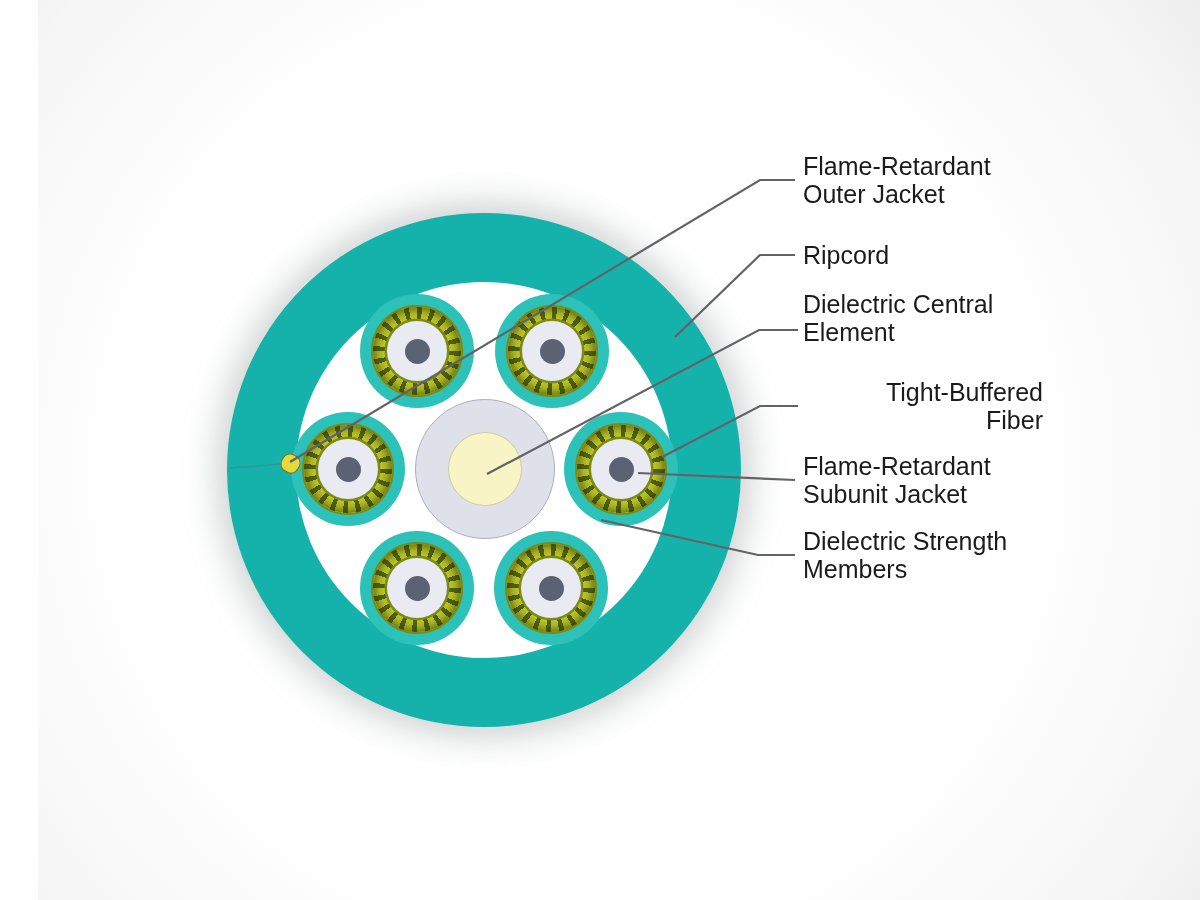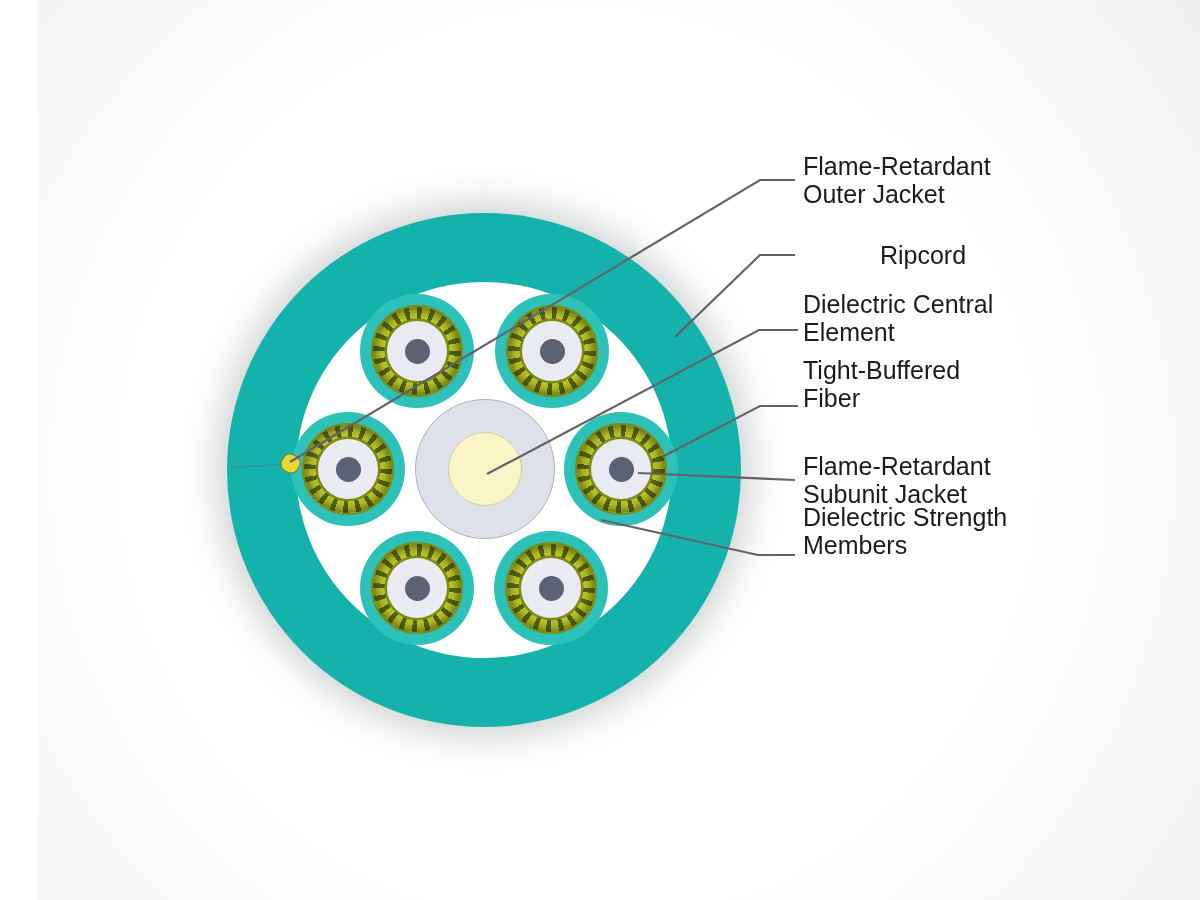--- a/index.html
+++ b/index.html
@@ -102,25 +102,25 @@
   svg.lines line.seam{stroke:rgba(100,100,100,0.35);stroke-width:1.5;}
   
   .label{
     position:absolute;left:765px;z-index:6;
     color:var(--c-label_text);
     font-size:25px;line-height:28px;
     white-space:pre-line;
     width:240px;
   }
   .lb-1{top:152px;}
-  .lb-2{top:241px;text-align:center;}
+  .lb-2{top:241px;}
   .lb-3{top:290px;}
-  .lb-4{top:356px;}
+  .lb-4{top:378px;text-align:right;}
   .lb-5{top:452px;}
-  .lb-6{top:503px;}
+  .lb-6{top:527px;}
 </style>
 </head>
 <body>
 
 <div class="canvas">
 
   <div class="circle jacket"></div>
   <div class="circle interior"></div>
 
   <div class="circle central">

